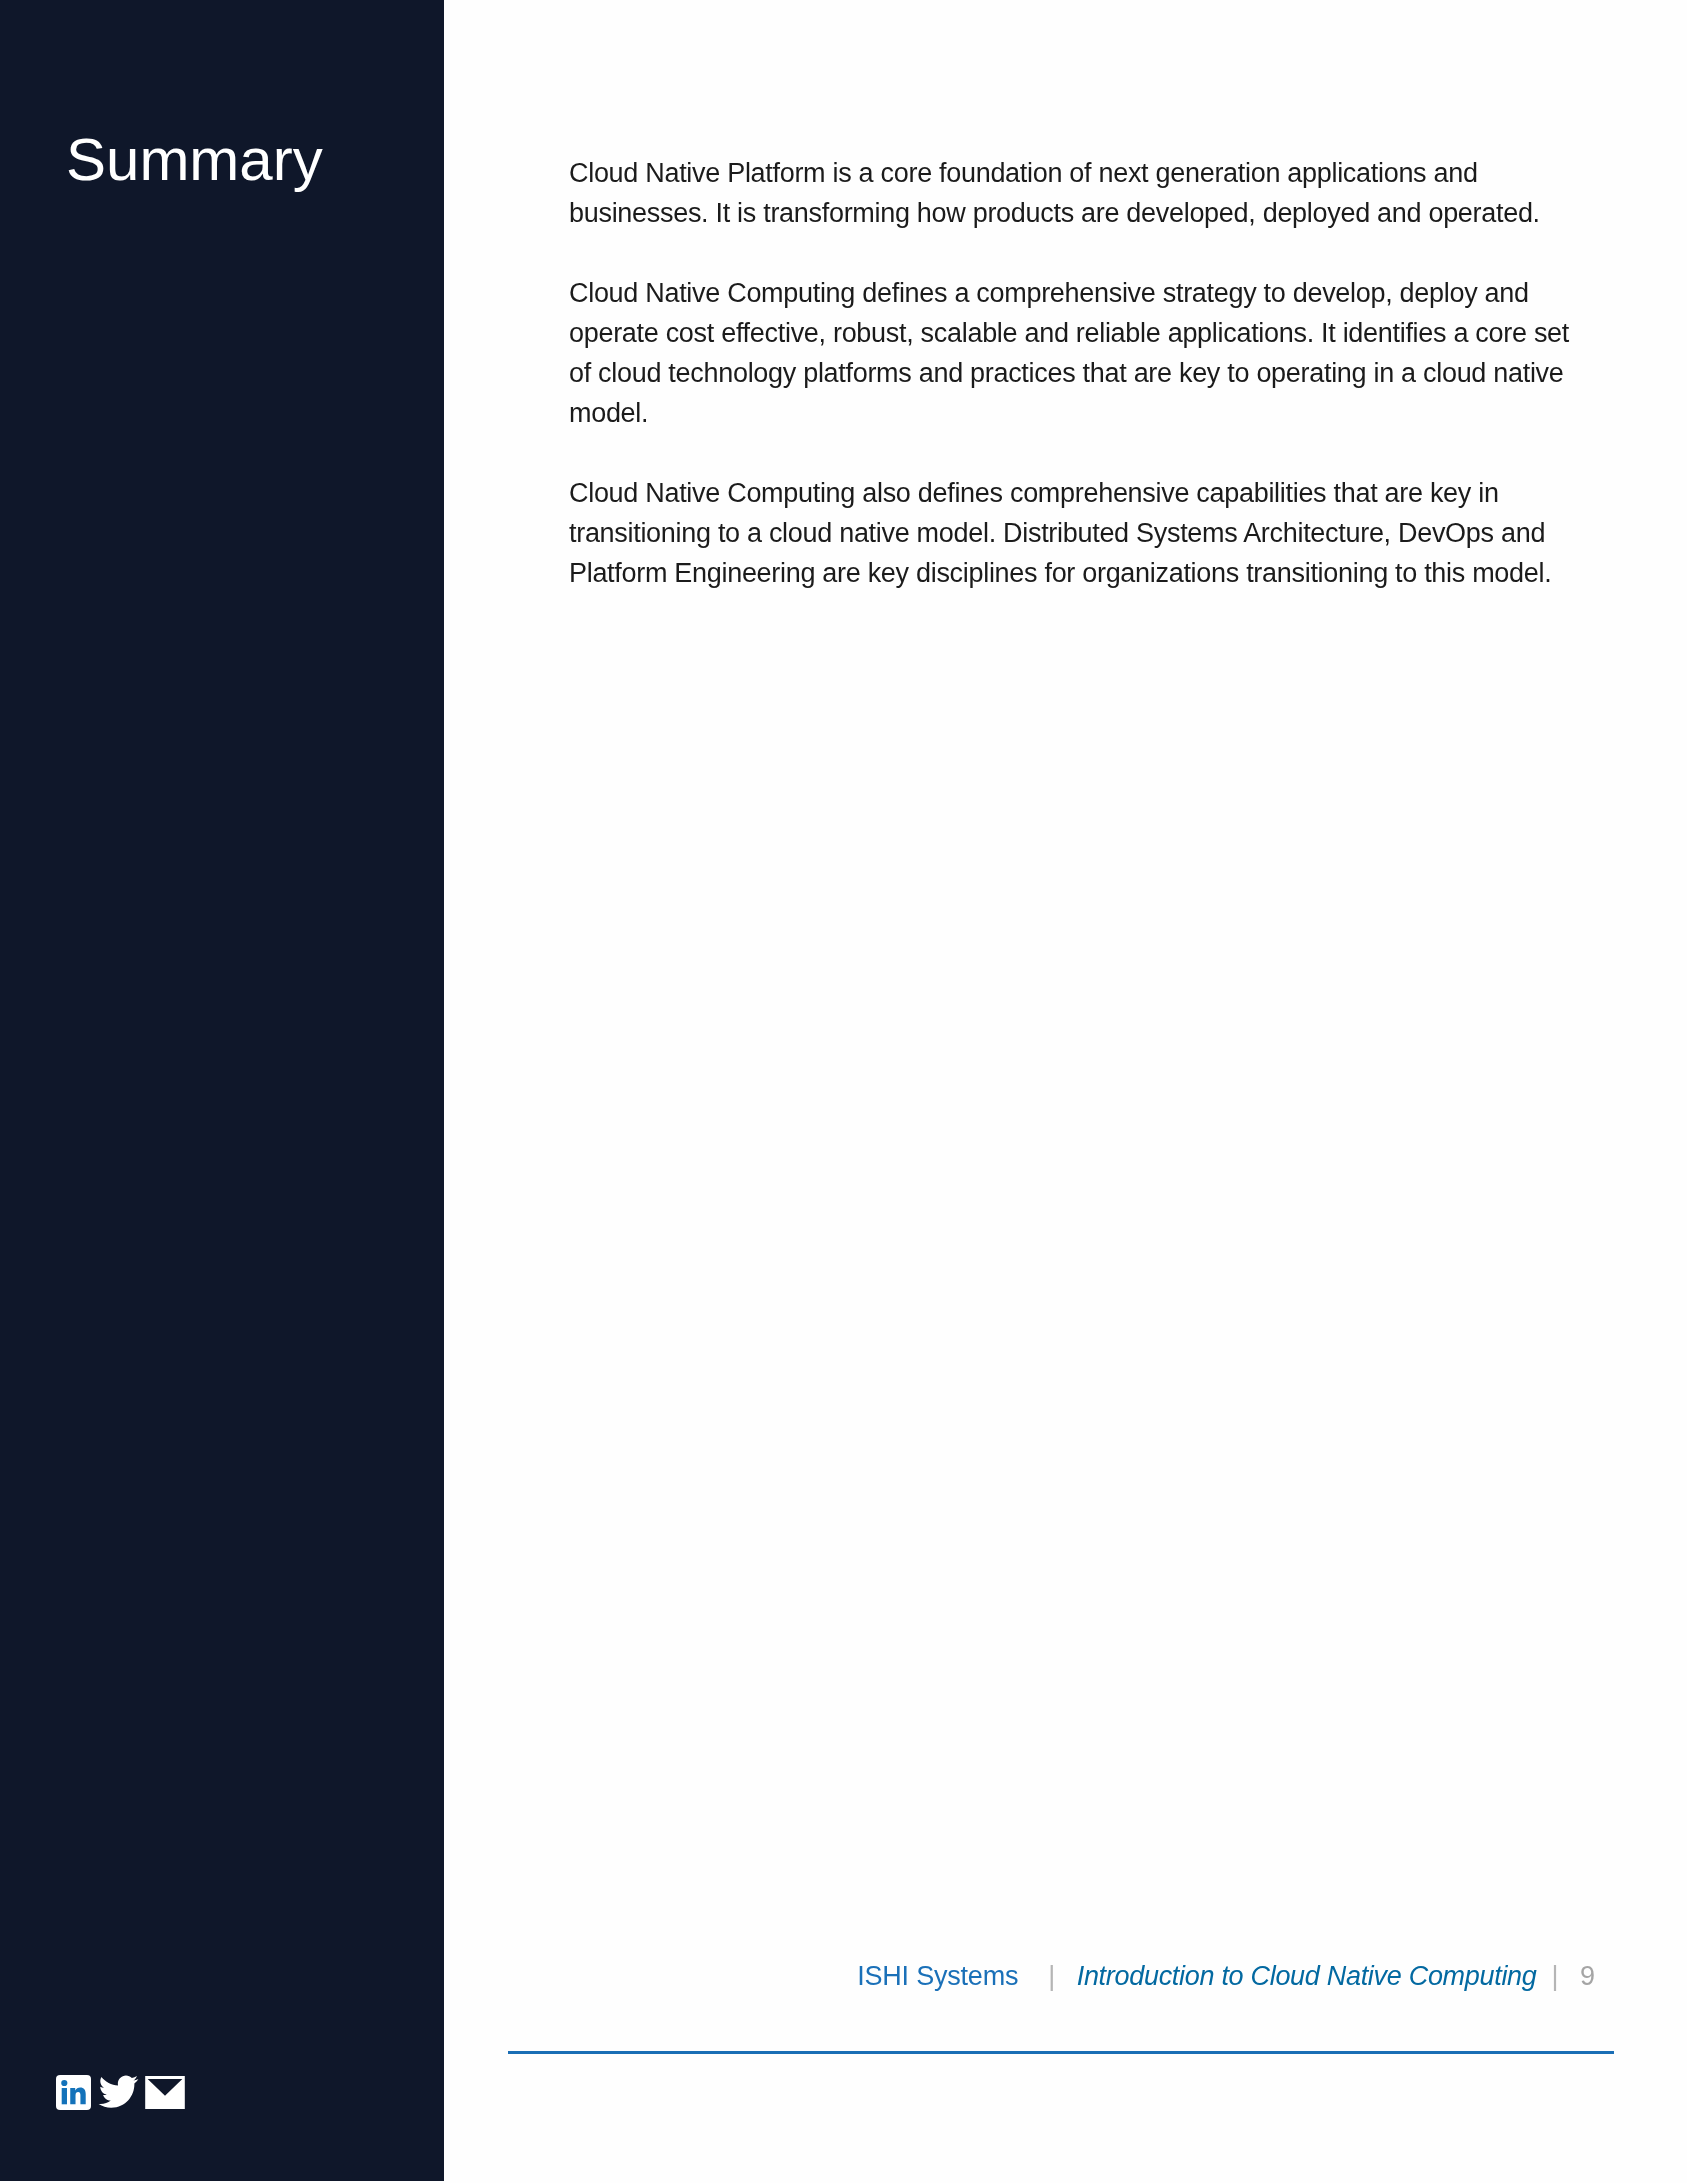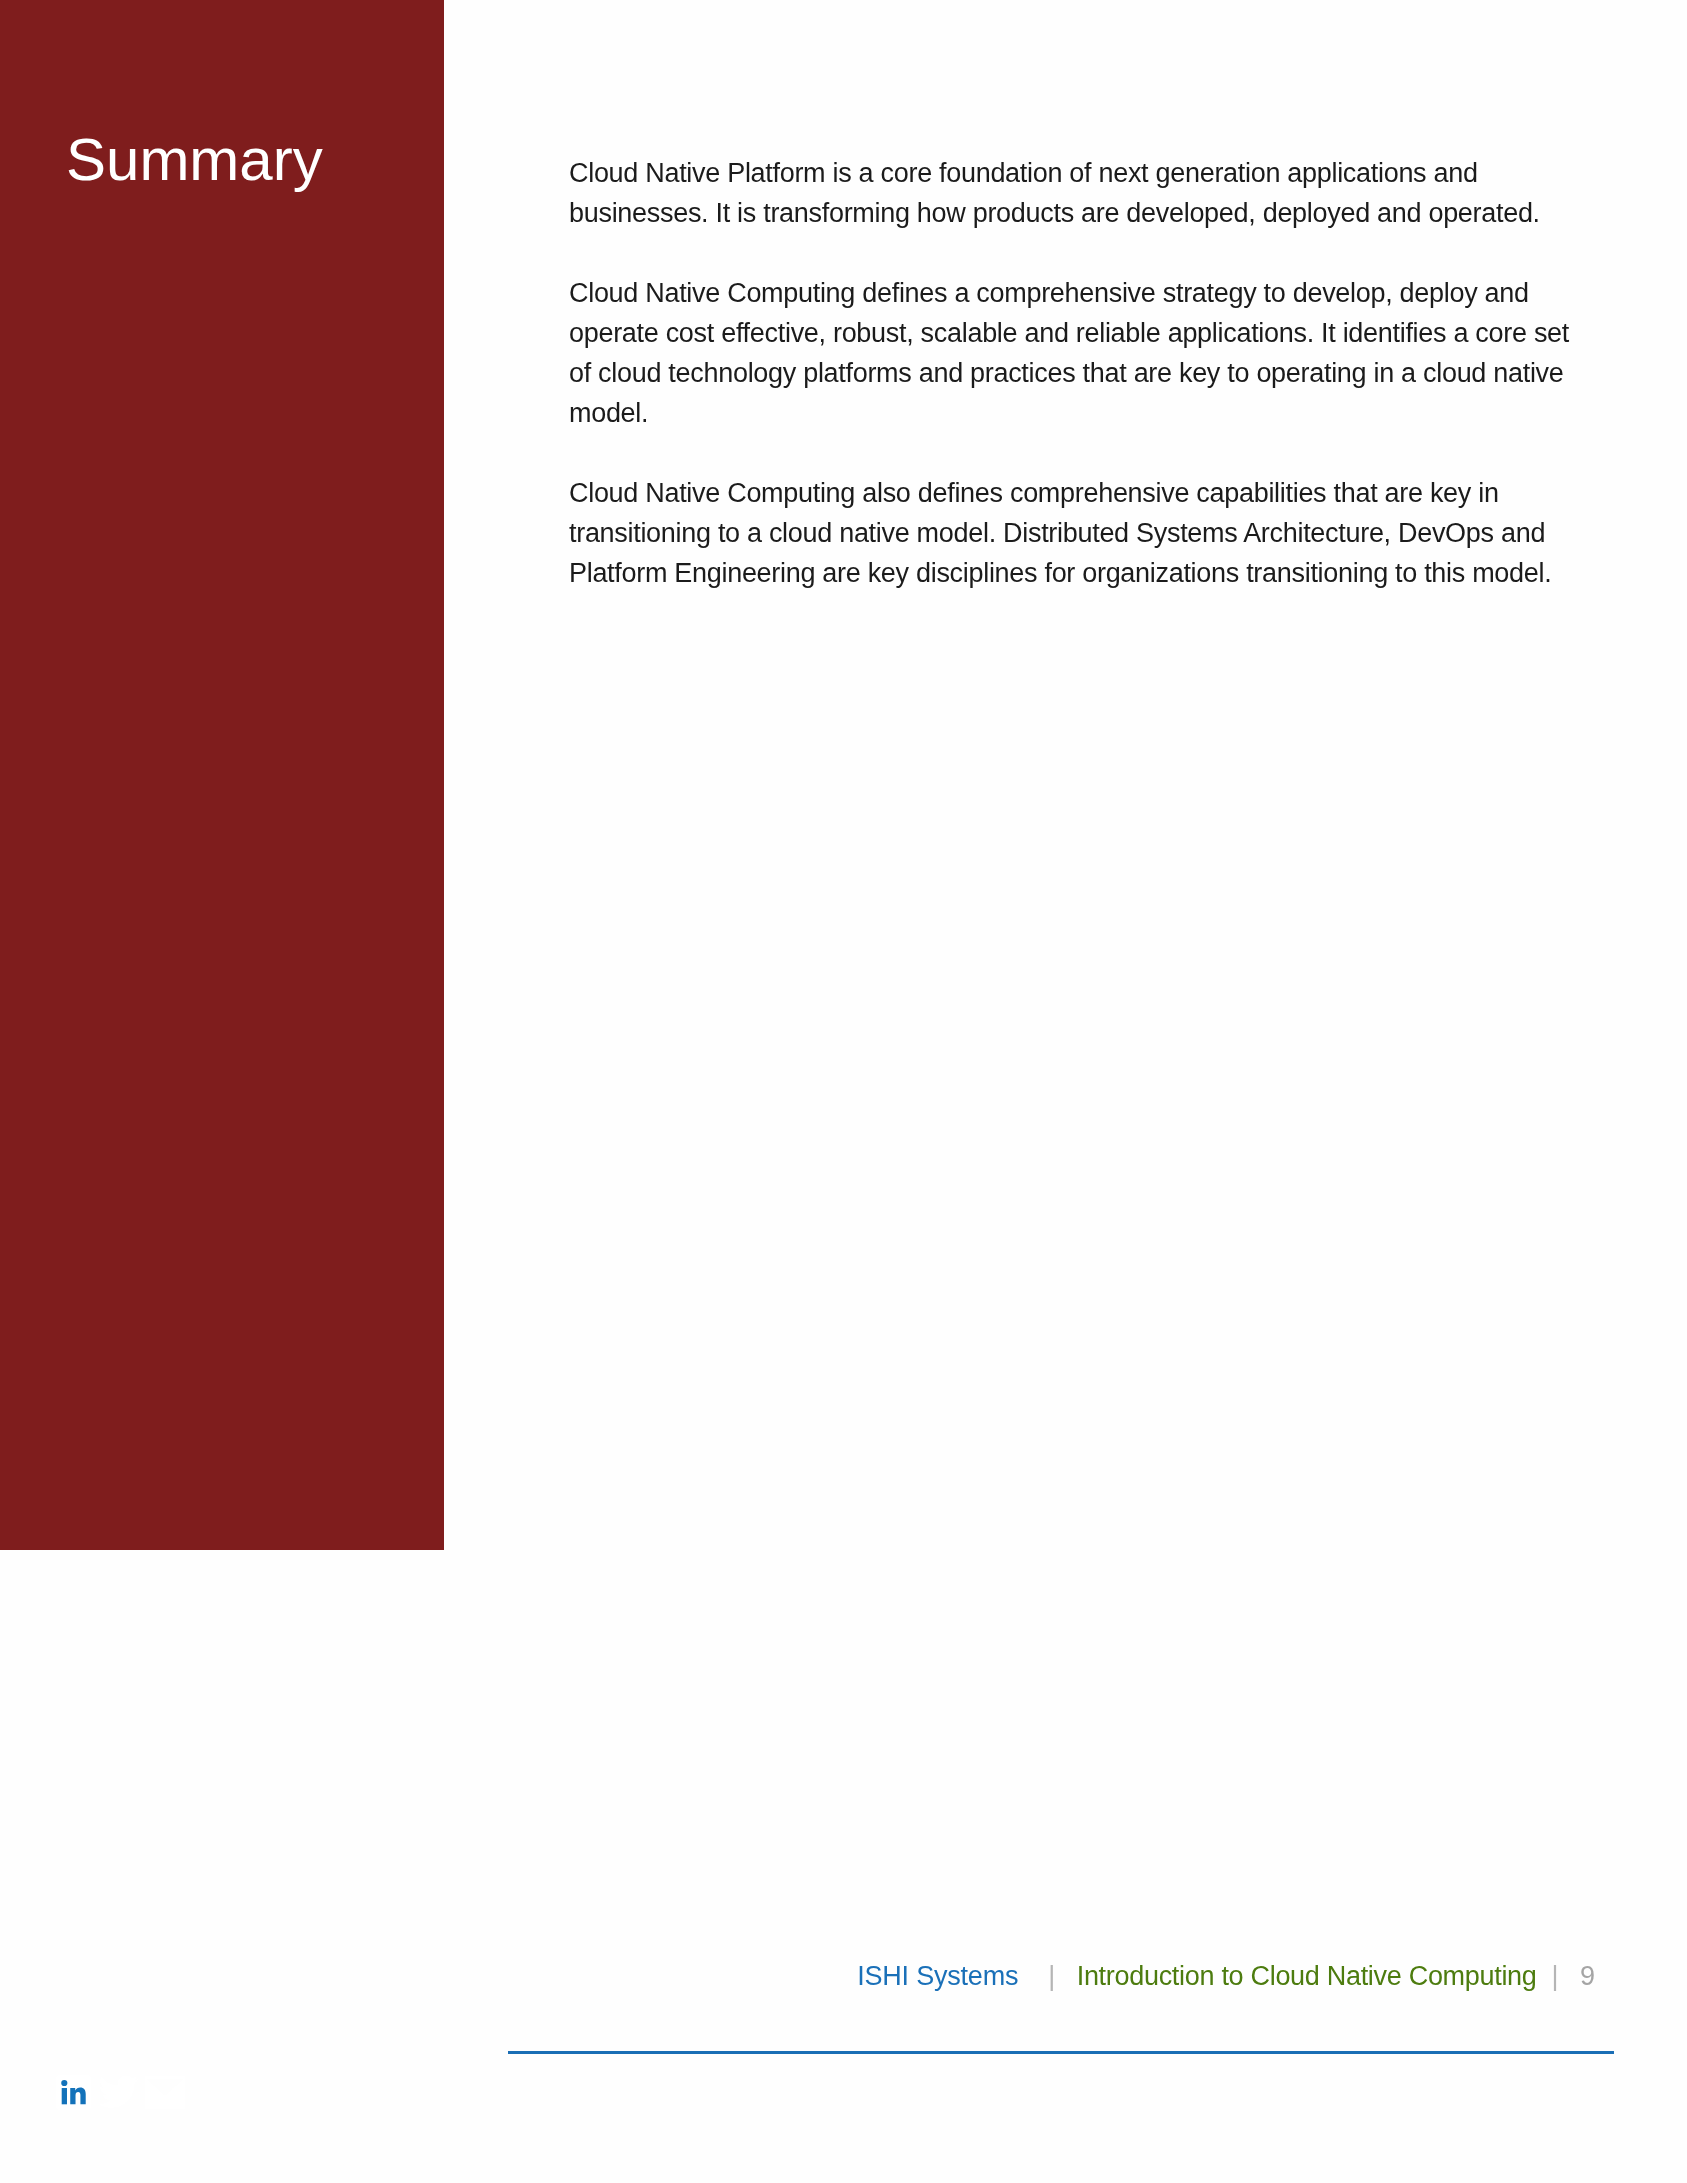--- a/index.html
+++ b/index.html
@@ -12,22 +12,22 @@
       position: relative;
       background: #fefefe;
       overflow: hidden;
       font-family: "Liberation Sans", sans-serif;
     }
     .sidebar {
       position: absolute;
       left: 0;
       top: 0;
       width: 444px;
-      height: 1550px;
-      background: #7f1d1d;
+      height: 2181px;
+      background: #0f172a;
     }
     .sidebar-title {
       position: absolute;
       left: 66px;
       top: 130px;
       margin: 0;
       font-weight: normal;
       font-size: 60px;
       line-height: 1;
       color: #ffffff;
@@ -76,21 +76,21 @@
       top: 1960px;
       right: 92px;
       display: flex;
       align-items: flex-start;
       font-size: 27px;
       line-height: 33px;
       white-space: nowrap;
     }
     .footer .company { color: #1a70b8; letter-spacing: -0.2px; }
     .footer .divider { color: #b5b5b5; }
-    .footer .doc-title { color: #4d7c0f; letter-spacing: -0.3px; }
+    .footer .doc-title { color: #0369a1; letter-spacing: -0.3px; font-style: italic; }
     .footer .page-num { color: #a5a5a5; }
     .footer .divider.d1 { margin: 0 21.4px 0 30px; }
     .footer .divider.d2 { margin: 0 21.4px 0 15px; }
   </style>
 </head>
 <body>
 
 <div class="sidebar">
   <h1 class="sidebar-title">Summary</h1>
 

